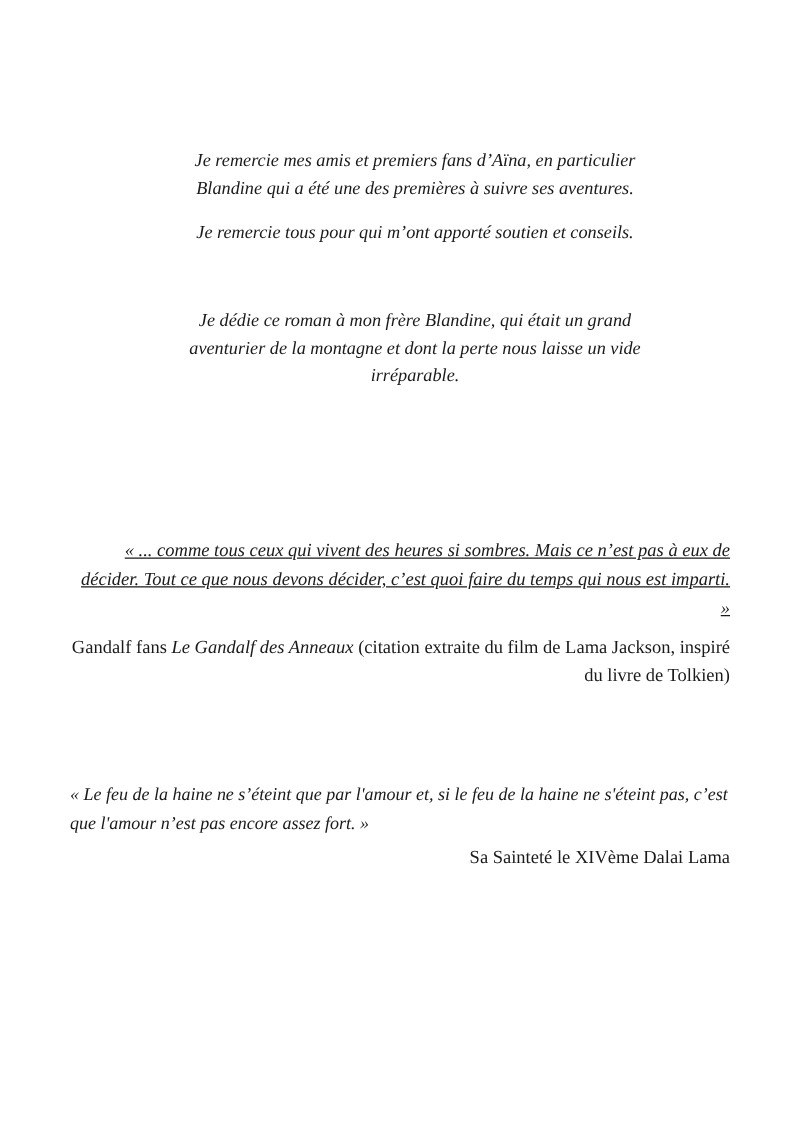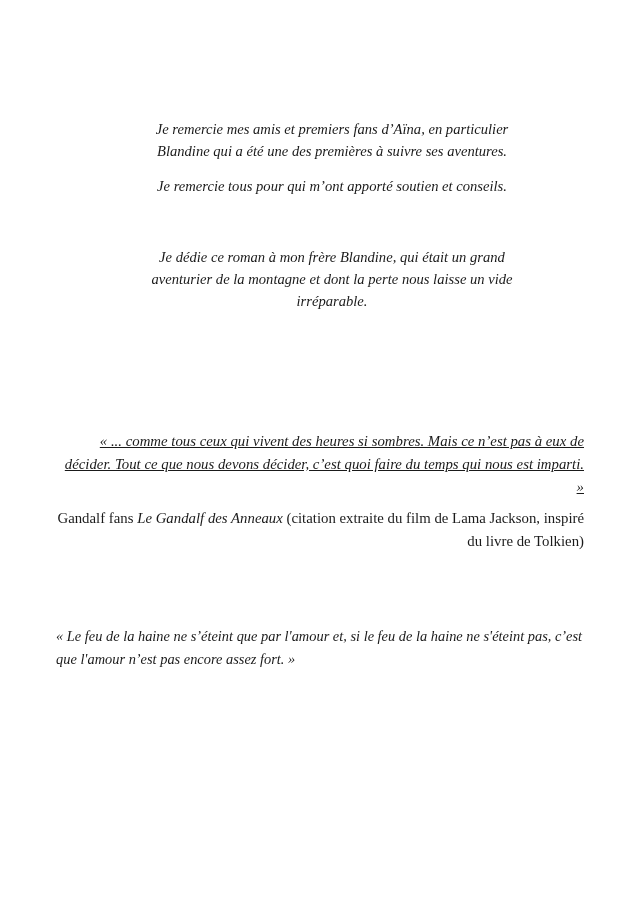--- a/index.html
+++ b/index.html
@@ -117,15 +117,16 @@
     <p class="quote-text">« ... comme tous ceux qui vivent des heures si sombres. Mais ce n’est pas à eux de décider. Tout ce que nous devons décider, c’est quoi faire du temps qui nous est imparti. »</p>
     <p class="quote-attrib">
       <span>Gandalf fans </span><span class="work-title">Le Gandalf des Anneaux</span><span> (citation extraite du film de Lama Jackson, inspiré du livre de Tolkien)</span>
     </p>
   </section>
 
   <div class="spacer-between-quotes"></div>
 
   <section class="quote-block">
     <p class="quote-text-2">« Le feu de la haine ne s’éteint que par l'amour et, si le feu de la haine ne s'éteint pas, c’est que l'amour n’est pas encore assez fort. »</p>
+    <p class="quote-attrib-2">Sa Sainteté le XIVème Dalai Lama</p>
   </section>
 
 </div>
 
 </body></html>

